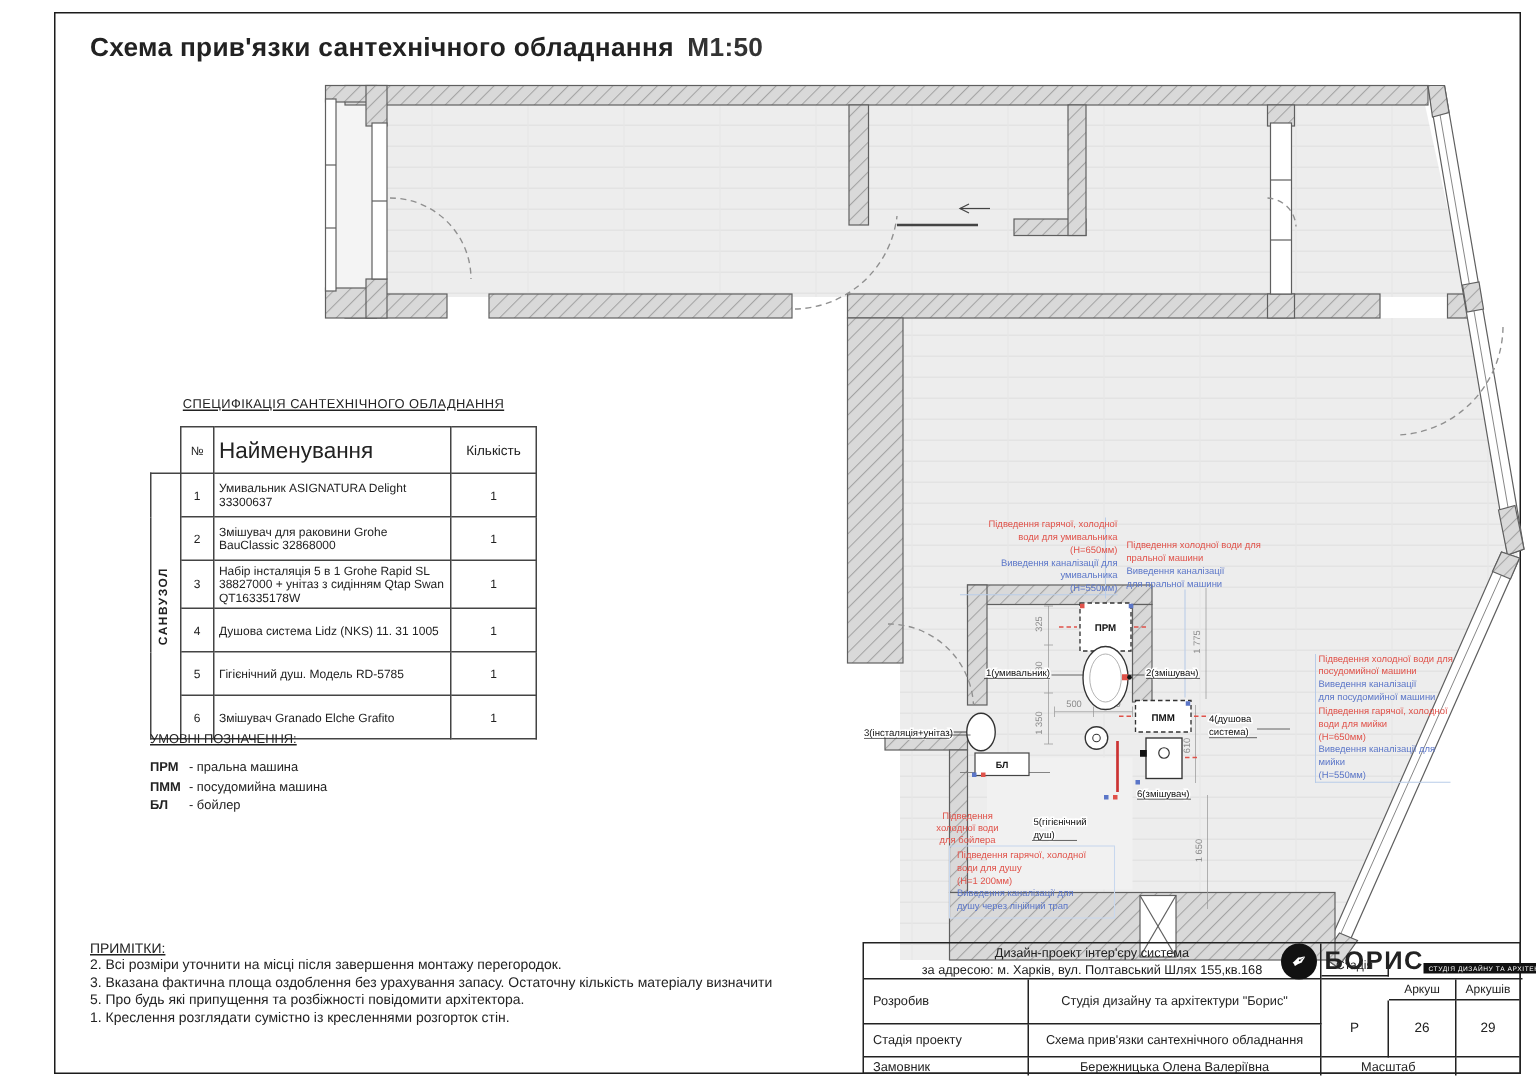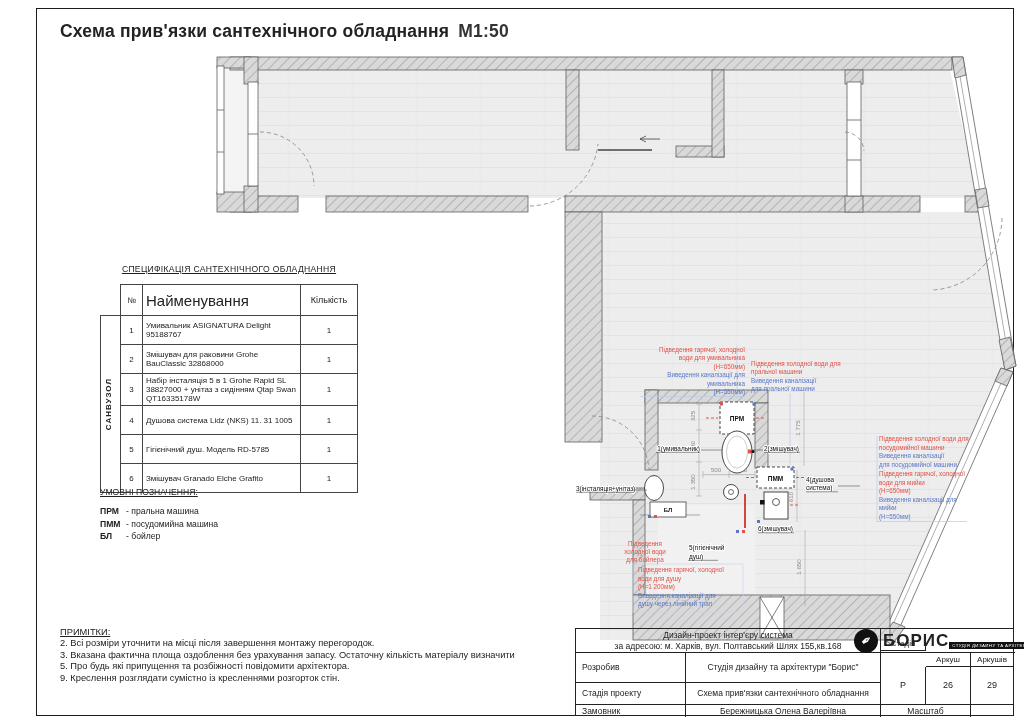--- a/index.html
+++ b/index.html
@@ -299,21 +299,21 @@
       <th class="col-group" style="border:none;"></th>
       <th class="col-num">№</th>
       <th class="col-name h-name">Найменування</th>
       <th class="col-qty h-qty">Кількість</th>
     </tr>
     <tr>
       <td rowspan="6">
             <div class="vert-label">САНВУЗОЛ</div>
           </td>
       <td class="cell-num">1</td>
-      <td class="cell-name">Умивальник ASIGNATURA Delight 95188767</td>
+      <td class="cell-name">Умивальник ASIGNATURA Delight 33300637</td>
       <td class="cell-qty">1</td>
     </tr>
     <tr>
       <td class="cell-num">2</td>
       <td class="cell-name">Змішувач для раковини Grohe BauClassic 32868000</td>
       <td class="cell-qty">1</td>
     </tr>
     <tr>
       <td class="cell-num">3</td>
       <td class="cell-name">Набір інсталяція 5 в 1 Grohe Rapid SL 38827000 + унітаз з сидінням Qtap Swan QT16335178W</td>
@@ -352,21 +352,21 @@
     <span class="lg-abbr">БЛ</span>
     <span>- бойлер</span>
   </div>
 </div>
 
 <div class="notes">
   <div class="nt-title">ПРИМІТКИ:</div>
   <div>2. Всі розміри уточнити на місці після завершення монтажу перегородок.</div>
   <div>3. Вказана фактична площа оздоблення без урахування запасу. Остаточну кількість матеріалу визначити</div>
   <div>5. Про будь які припущення та розбіжності повідомити архітектора.</div>
-  <div>9. Креслення розглядати сумістно із кресленнями розгорток стін.</div>
+  <div>1. Креслення розглядати сумістно із кресленнями розгорток стін.</div>
 </div>
 
 <div class="tblock">
 
   <div class="tb-cell" style="left:0;top:0;width:305px;height:24px;border-right:1px solid #222;border-bottom:1px solid #222;flex-direction:column;font-size:8.5px;">
     <div>Дизайн-проект інтер'єру система</div>
     <div>за адресою: м. Харків, вул. Полтавський Шлях 155,кв.168</div>
   </div>
 
   <div class="tb-cell" style="left:305px;top:0;width:134px;height:24px;border-bottom:1px solid #222;">

